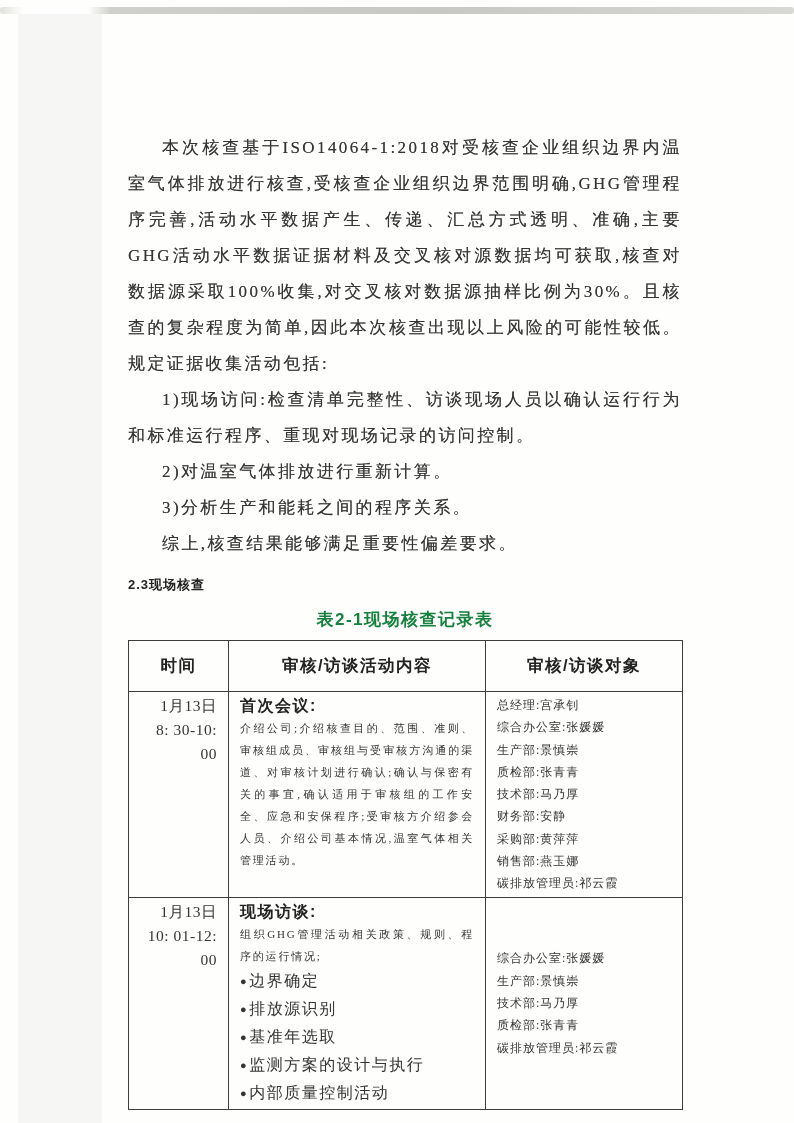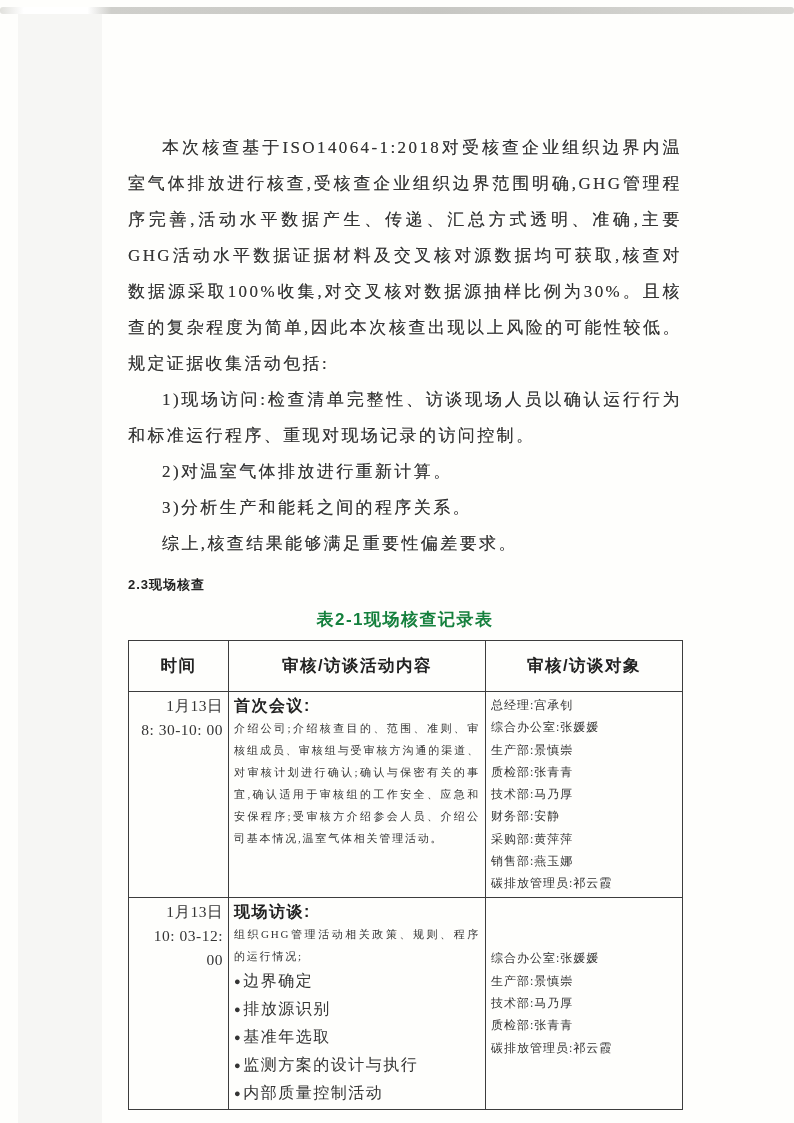--- a/index.html
+++ b/index.html
@@ -41,21 +41,21 @@
     margin:6px 0 6px 0;
     font-family:"Liberation Sans","DejaVu Sans",sans-serif;
     font-weight:bold;font-size:17px;line-height:28px;letter-spacing:1.5px;
     text-align:center;color:#15803d;
   }
   table.rec{
     width:554px;border-collapse:collapse;table-layout:fixed;
   }
   table.rec th,table.rec td{
     border:1.6px solid #3d3d3d;
-    padding:2px 5px;
+    padding:2px 11px;
     vertical-align:top;
   }
   table.rec th{
     font-family:"Liberation Sans","DejaVu Sans",sans-serif;
     font-weight:bold;font-size:16.5px;letter-spacing:1.5px;
     text-align:center;vertical-align:middle;
     height:46px;color:#222;
   }
   td.time-cell{
     text-align:right;vertical-align:middle;
@@ -136,21 +136,21 @@
             <div class="subject-line">技术部:马乃厚</div>
             <div class="subject-line">财务部:安静</div>
             <div class="subject-line">采购部:黄萍萍</div>
             <div class="subject-line">销售部:燕玉娜</div>
             <div class="subject-line">碳排放管理员:祁云霞</div>
           </td>
         </tr>
         <tr>
           <td class="time-cell">
             <div>1月13日</div>
-            <div>10: 03-12: 00</div>
+            <div>10: 01-12: 00</div>
           </td>
           <td>
             <div class="act-title">现场访谈:</div>
             <div class="act-body">组织GHG管理活动相关政策、规则、程序的运行情况;</div>
             <div class="bullet-line"><span class="bullet-glyph">●</span><span>边界确定</span></div>
             <div class="bullet-line"><span class="bullet-glyph">●</span><span>排放源识别</span></div>
             <div class="bullet-line"><span class="bullet-glyph">●</span><span>基准年选取</span></div>
             <div class="bullet-line"><span class="bullet-glyph">●</span><span>监测方案的设计与执行</span></div>
             <div class="bullet-line"><span class="bullet-glyph">●</span><span>内部质量控制活动</span></div>
           </td>

